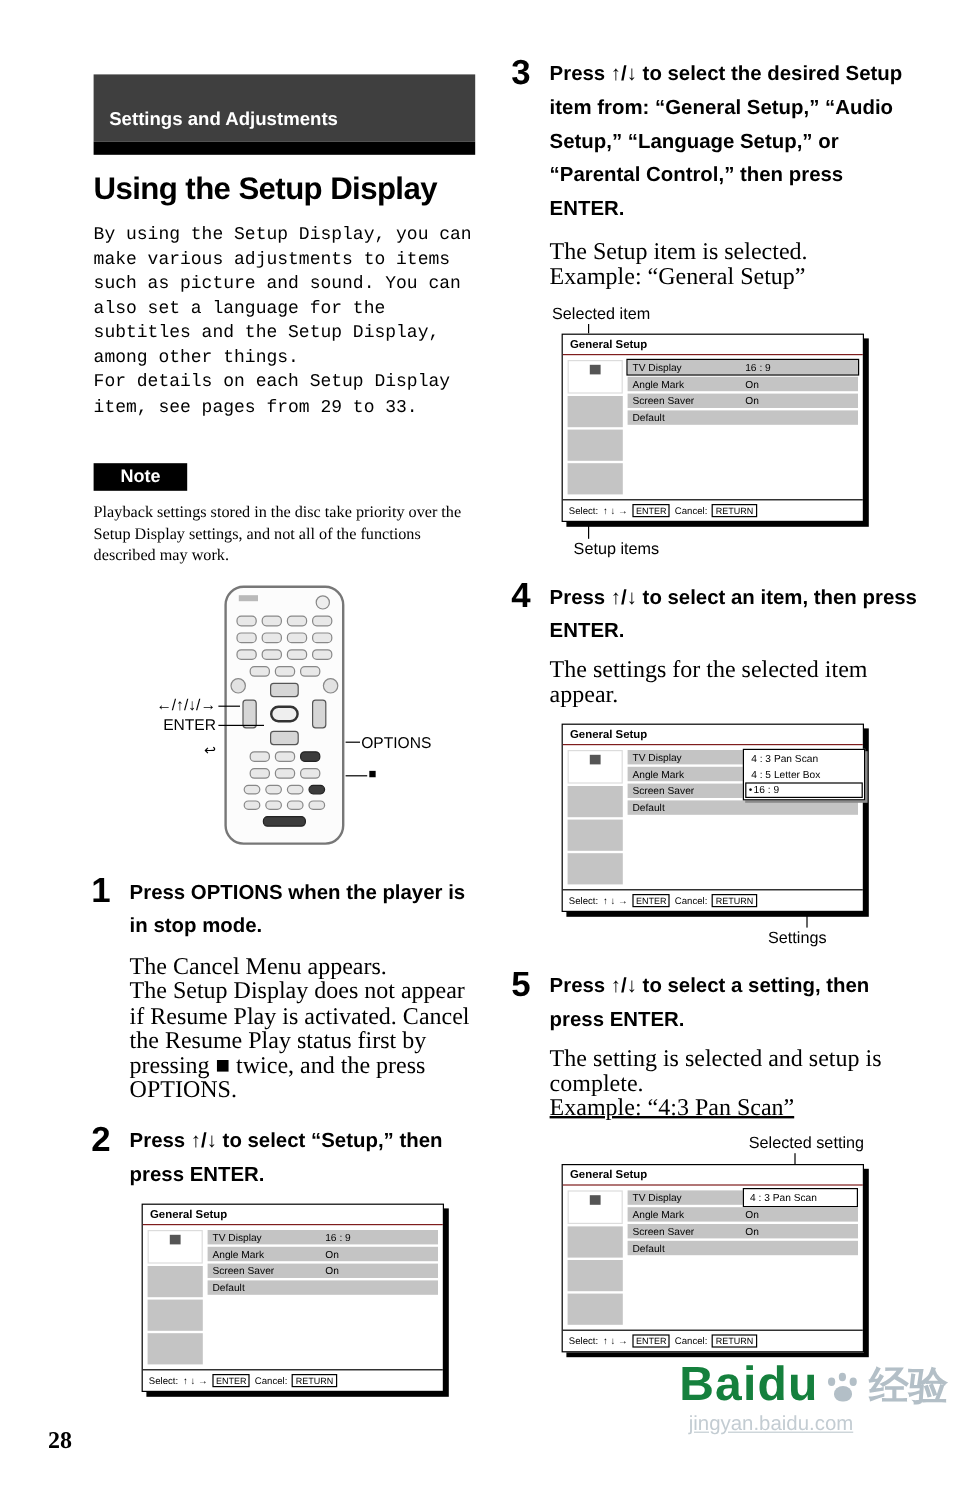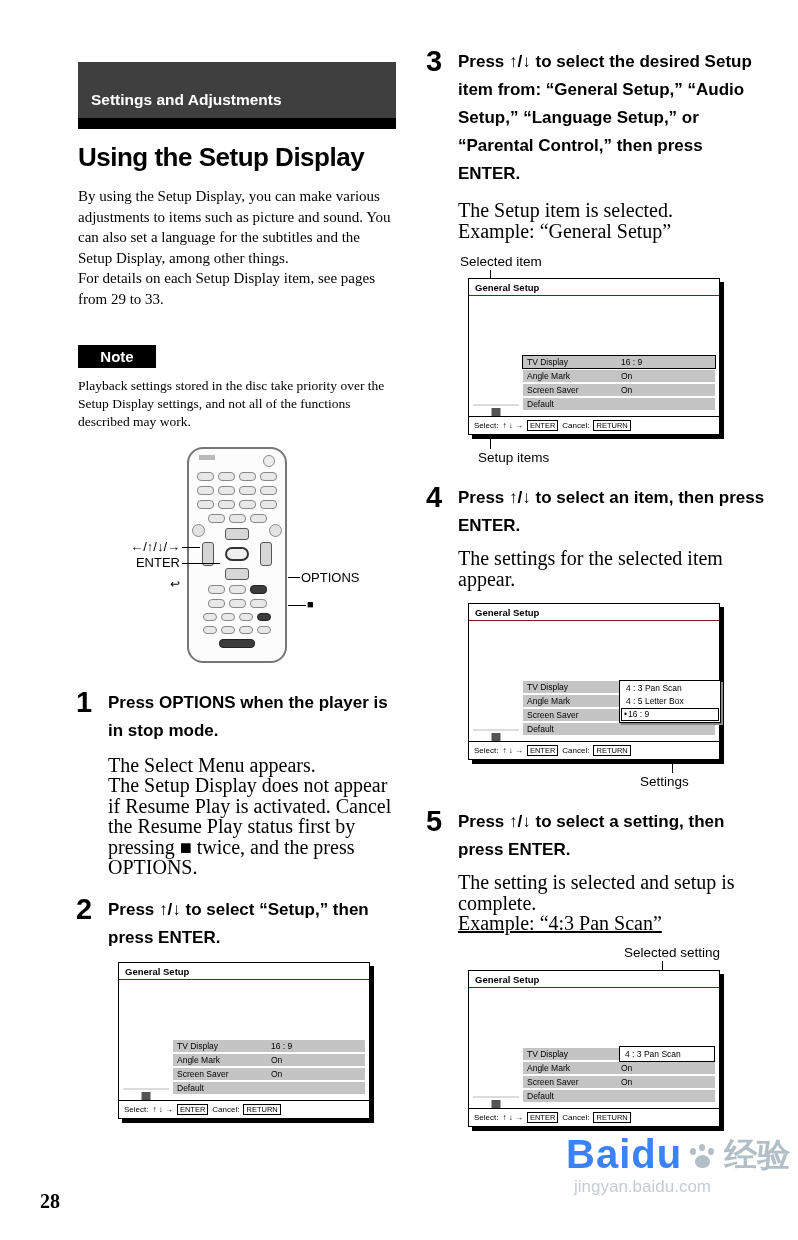--- a/index.html
+++ b/index.html
@@ -12,21 +12,21 @@
   .col-right{left:430px;top:48px;width:335px;}
 
   
   .section-header{background:#3f3f3f;height:56px;display:flex;align-items:flex-end;
     padding:0 0 9px 13px;box-sizing:border-box;color:#fff;
     font-family:"Liberation Sans",sans-serif;font-weight:bold;font-size:15.5px;}
   .black-bar{height:11px;background:#000;}
   .page-title{font-family:"Liberation Sans",sans-serif;font-weight:bold;font-size:26px;
     letter-spacing:-0.5px;margin:13px 0 0 0;line-height:30px;}
 
-  .body-text{font-size:15px;line-height:20.5px;margin:0;}
+  .body-text{font-size:15px;line-height:20.5px;margin:0;font-family:Liberation Mono, monospace;}
   .intro1{margin-top:14px;}
   .note-badge{width:78px;height:23px;background:#000;color:#fff;margin-top:36px;
     font-family:"Liberation Sans",sans-serif;font-weight:bold;font-size:15px;
     display:flex;align-items:center;justify-content:center;}
   .note-text{font-size:13.5px;line-height:18px;margin-top:9px;}
 
   
   .remote-area{position:relative;height:228px;margin-top:8px;}
   .remote-body{position:absolute;left:109px;top:2px;width:100px;height:216px;
     border:2px solid #777;border-radius:16px;background:#fcfcfc;box-sizing:border-box;}
@@ -70,21 +70,21 @@
   .step2{margin-top:18px;}
   .step3{margin-top:0;}
   .step4,.step5{margin-top:18px;}
 
   
   .screen{position:relative;width:252px;background:#fff;border:1px solid #000;
     box-shadow:4px 4px 0 #000;font-family:"Liberation Sans",sans-serif;box-sizing:border-box;}
   .col-left .screen{margin-left:40px;margin-top:10px;}
   .col-right .screen{margin-left:38px;}
   .screen-title{font-size:9.5px;padding:3px 6px 2px;border-bottom:1px solid #7f1d1d;font-weight:bold;}
-  .screen-bd{display:flex;padding:4px;gap:4px;height:112px;box-sizing:content-box;align-items:flex-end;}
+  .screen-bd{display:flex;padding:4px;gap:4px;height:112px;box-sizing:content-box;}
   .screen-side{width:46px;display:flex;flex-direction:column;gap:2px;}
   .side-cell{flex:1;background:#c4c4c4;}
   .side-cell.active{background:#fff;border:1px solid #dcdcdc;position:relative;}
   .side-icon{position:absolute;top:3px;left:50%;transform:translateX(-50%);width:9px;height:8px;background:#555;}
   .screen-main{flex:1;position:relative;}
   .srow{position:relative;display:flex;background:#c4c4c4;height:12px;line-height:12px;
     margin-bottom:2px;font-size:8.5px;white-space:nowrap;}
   .srow .lbl{width:98px;padding-left:4px;box-sizing:border-box;}
   .srow .val{flex:1;}
   .srow.selected{outline:1.5px solid #000;}
@@ -108,27 +108,27 @@
   .co-settings{margin-left:210px;}
   .co-selected-setting{text-align:right;margin:10px 45px 0 0;}
   .t-selected-setting{height:9px;margin-left:232px;}
   .mt14{margin-top:14px;}
 
   
   .page-number{position:absolute;left:40px;top:1190px;font-family:Liberation Serif, serif;
     font-weight:bold;font-size:20px;}
   .watermark{position:absolute;left:566px;top:1134px;font-family:"Liberation Sans",sans-serif;}
   .wm-row{display:flex;align-items:flex-end;gap:8px;font-weight:bold;}
-  .wm-baidu{font-size:40px;line-height:40px;color:#3b82f6;letter-spacing:1px;}
+  .wm-baidu{font-size:40px;line-height:40px;color:#15803d;letter-spacing:1px;}
   .wm-cn{font-size:33px;line-height:38px;color:#b3bfc7;}
   .wm-paw{position:relative;width:26px;height:30px;display:inline-block;}
   .wm-paw i{position:absolute;width:6px;height:7px;border-radius:50%;background:#b3bfc7;}
   .wm-paw i.p1{left:0;top:4px;} .wm-paw i.p2{left:9px;top:0;} .wm-paw i.p3{left:18px;top:4px;}
   .wm-paw b{position:absolute;left:5px;top:11px;width:15px;height:13px;border-radius:50% 50% 45% 45%;background:#b3bfc7;}
-  .wm-site{font-size:17px;color:#c3ccd2;margin:3px 0 0 8px;}
+  .wm-site{font-size:17px;color:#c3ccd2;margin:3px 0 0 8px;text-decoration:underline;}
 </style>
 </head>
 <body>
 
 <div class="col col-left">
 
   <div class="section-header">
     <span>Settings and Adjustments</span>
   </div>
   <div class="black-bar"></div>
@@ -214,21 +214,21 @@
     <div class="rl-options">OPTIONS</div>
     <div class="lead lead-c"></div>
     <div class="rl-stop">■</div>
     <div class="lead lead-d"></div>
   </div>
 
   <div class="step">
     <span class="step-num">1</span>
     <div class="step-heading">Press OPTIONS when the player is in stop mode.</div>
   </div>
-  <p class="step-body" style="margin-top:10px;">The Select Menu appears.</p>
+  <p class="step-body" style="margin-top:10px;">The Cancel Menu appears.</p>
   <p class="step-body" style="margin-top:0;">The Setup Display does not appear if Resume Play is activated. Cancel the Resume Play status first by pressing ■ twice, and the press OPTIONS.</p>
 
   <div class="step step2">
     <span class="step-num">2</span>
     <div class="step-heading">Press ↑/↓ to select “Setup,” then press ENTER.</div>
   </div>
 
   <div class="screen">
     <div class="screen-title">General Setup</div>
     <div class="screen-bd">

